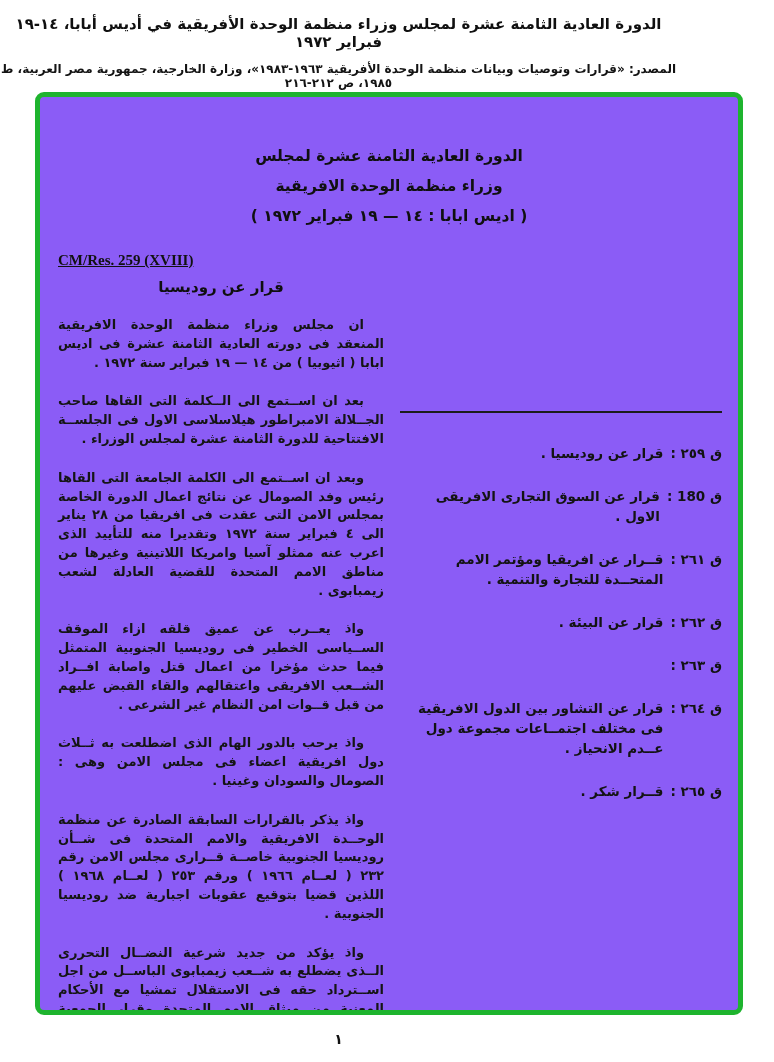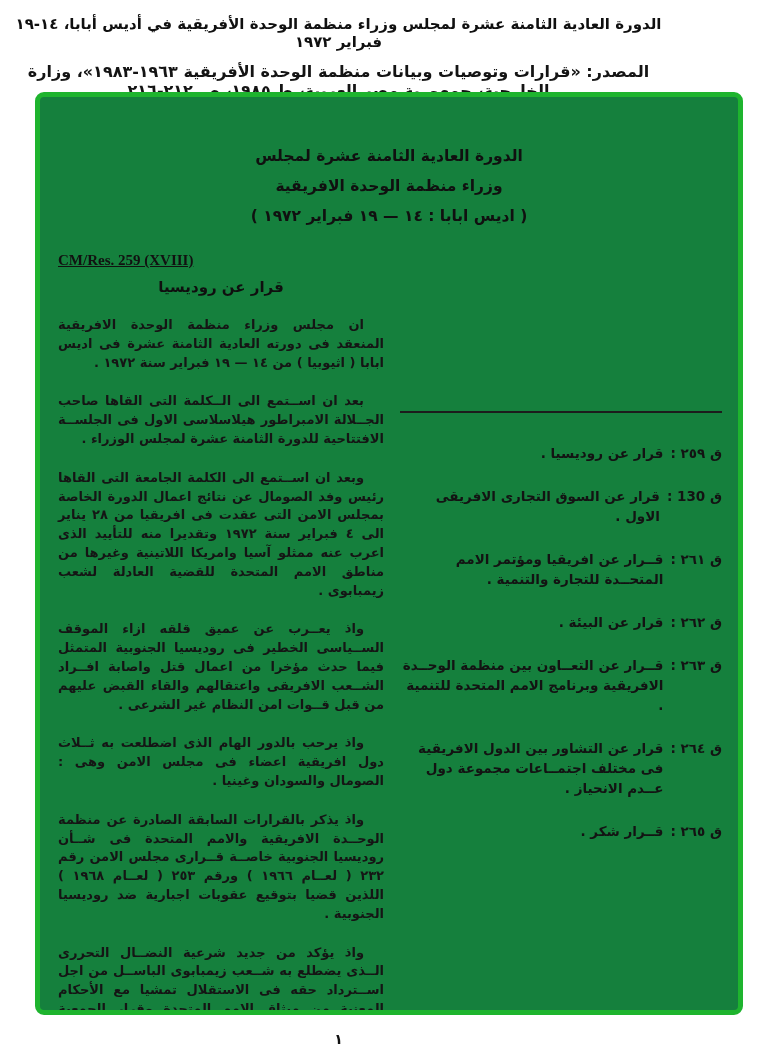--- a/index.html
+++ b/index.html
@@ -11,29 +11,29 @@
     overflow: hidden;
   }
   .page { position: relative; width: 677px; height: 1062px; }
 
   
   .top-header { direction: rtl; text-align: center; padding-top: 15px; }
   .top-header .h1 {
     font-size: 15px; font-weight: 700; letter-spacing: 0; color: #101010;
   }
   .top-header .h2 {
-    font-size: 16px; font-weight: 700; margin-top: 11px; color: #141414;
+    font-size: 12px; font-weight: 700; margin-top: 11px; color: #141414;
   }
 
   
   .frame {
     position: absolute; left: 35px; top: 92px;
     width: 708px; height: 923px;
     border: 5px solid #1eb42e; border-radius: 9px;
-    background: #15803d; overflow: hidden;
+    background: #8b5cf6; overflow: hidden;
   }
 
   .doc-header {
     direction: rtl; text-align: center;
     margin-top: 44px; font-weight: 700; font-size: 15.5px;
     line-height: 30px; color: #101010;
   }
 
   .content {
     display: flex; direction: rtl;
@@ -94,34 +94,33 @@
     <div class="content">
 
       <aside class="sidebar">
         <div class="rule"></div>
 
         <div class="res-item">
           <span class="res-num">ق ٢٥٩ :</span>
           <span class="res-text">قرار عن روديسيا .</span>
         </div>
         <div class="res-item">
-          <span class="res-num">ق 130 :</span>
+          <span class="res-num">ق 180 :</span>
           <span class="res-text">قرار عن السوق التجارى الافريقى الاول .</span>
         </div>
         <div class="res-item">
           <span class="res-num">ق ٢٦١ :</span>
           <span class="res-text">قــرار عن افريقيا ومؤتمر الامم المتحــدة للتجارة والتنمية .</span>
         </div>
         <div class="res-item">
           <span class="res-num">ق ٢٦٢ :</span>
           <span class="res-text">قرار عن البيئة .</span>
         </div>
         <div class="res-item">
           <span class="res-num">ق ٢٦٣ :</span>
-          <span class="res-text">قــرار عن التعــاون بين منظمة الوحــدة الافريقية وبرنامج الامم المتحدة للتنمية .</span>
         </div>
         <div class="res-item">
           <span class="res-num">ق ٢٦٤ :</span>
           <span class="res-text">قرار عن التشاور بين الدول الافريقية فى مختلف اجتمــاعات مجموعة دول عــدم الانحياز .</span>
         </div>
         <div class="res-item">
           <span class="res-num">ق ٢٦٥ :</span>
           <span class="res-text">قــرار شكر .</span>
         </div>
       </aside>

